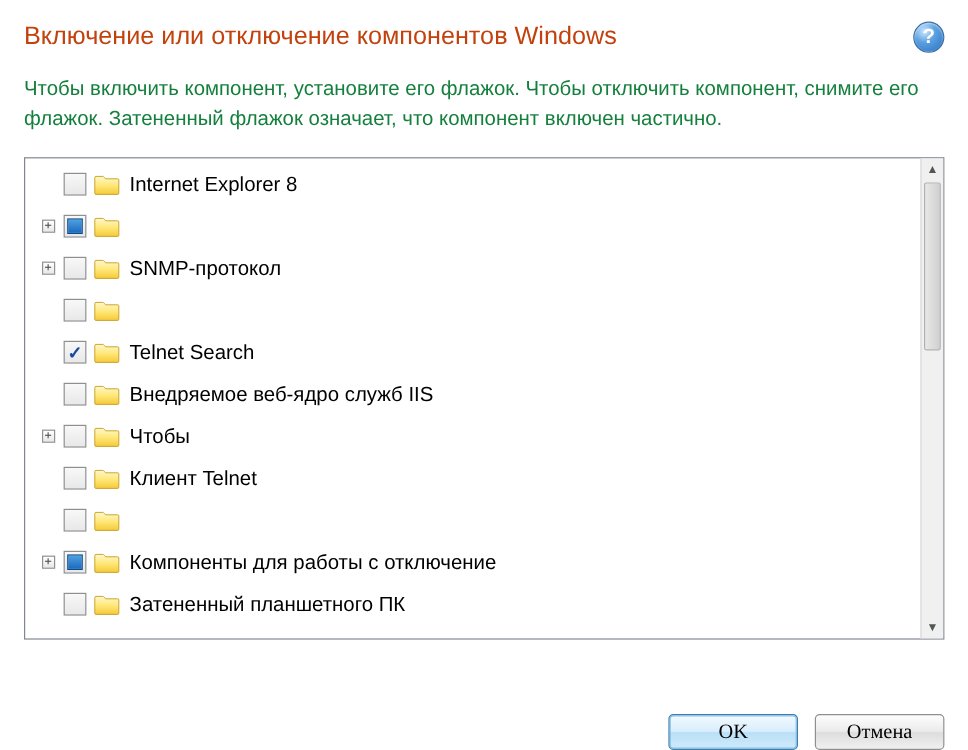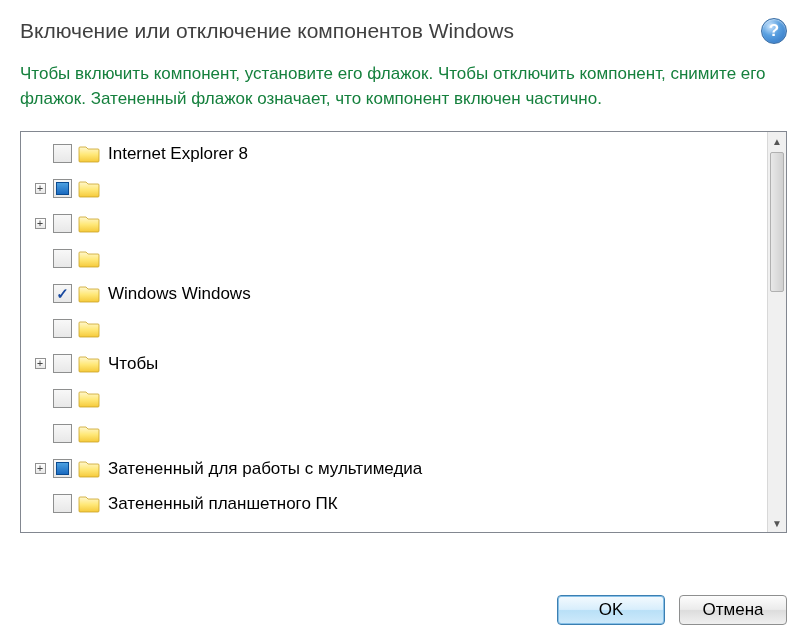--- a/index.html
+++ b/index.html
@@ -16,21 +16,21 @@
   .window {
     padding: 18px 20px 0 20px;
   }
   .title-row {
     display: flex;
     align-items: center;
     justify-content: space-between;
     margin-bottom: 18px;
   }
   .title {
-    color: #404040;
+    color: #c2410c;
     font-size: 21px;
     font-weight: 400;
   }
   .help-icon {
     width: 26px;
     height: 26px;
     border-radius: 50%;
     background: radial-gradient(circle at 35% 30%, #cfe8ff 0%, #5aa0e0 40%, #2a6fc0 100%);
     color: #fff;
     font-weight: bold;
@@ -156,21 +156,21 @@
     right: 20px;
     display: flex;
     gap: 14px;
     align-items: flex-end;
     height: 36px;
   }
   .btn {
     min-width: 108px;
     height: 30px;
     font-size: 17px;
-    font-family: Liberation Sans, sans-serif;
+    font-family: Liberation Serif, serif;
     padding: 0 18px;
     border-radius: 4px;
     display: flex;
     align-items: center;
     justify-content: center;
     cursor: default;
   }
   .btn.ok {
     border: 1px solid #3c7fb1;
     background: linear-gradient(#f4fafe, #d8eefc 48%, #b9e0f7 52%, #cfeafb);
@@ -240,20 +240,21 @@
   <path d="M1 4 L1 17 Q1 18 2 18 L20 18 Q21 18 21 17 L21 6 Q21 5 20 5 L10 5 L8 3 L2 3 Q1 3 1 4 Z" fill="url(#fg)" stroke="#c9a227" stroke-width="0.8"></path>
   <defs>
     <linearGradient id="fg" x1="0" y1="0" x2="0" y2="1">
       <stop offset="0" stop-color="#fff7cf"></stop>
       <stop offset="0.5" stop-color="#ffe878"></stop>
       <stop offset="1" stop-color="#f5c93a"></stop>
     </linearGradient>
   </defs>
 </svg>
           </div>
+          <div class="label">SNMP-протокол</div>
         </div>
         <div class="tree-row">
           <div class="expander"></div>
           <div class="checkbox "></div>
           <div class="folder-icon">
             <svg width="22" height="19" viewBox="0 0 22 19">
   <path d="M1 4 L1 17 Q1 18 2 18 L20 18 Q21 18 21 17 L21 6 Q21 5 20 5 L10 5 L8 3 L2 3 Q1 3 1 4 Z" fill="url(#fg)" stroke="#c9a227" stroke-width="0.8"></path>
   <defs>
     <linearGradient id="fg" x1="0" y1="0" x2="0" y2="1">
       <stop offset="0" stop-color="#fff7cf"></stop>
@@ -272,37 +273,38 @@
   <path d="M1 4 L1 17 Q1 18 2 18 L20 18 Q21 18 21 17 L21 6 Q21 5 20 5 L10 5 L8 3 L2 3 Q1 3 1 4 Z" fill="url(#fg)" stroke="#c9a227" stroke-width="0.8"></path>
   <defs>
     <linearGradient id="fg" x1="0" y1="0" x2="0" y2="1">
       <stop offset="0" stop-color="#fff7cf"></stop>
       <stop offset="0.5" stop-color="#ffe878"></stop>
       <stop offset="1" stop-color="#f5c93a"></stop>
     </linearGradient>
   </defs>
 </svg>
           </div>
-          <div class="label">Windows Windows</div>
-        </div>
-        <div class="tree-row">
-          <div class="expander"></div>
-          <div class="checkbox "></div>
-          <div class="folder-icon">
-            <svg width="22" height="19" viewBox="0 0 22 19">
-  <path d="M1 4 L1 17 Q1 18 2 18 L20 18 Q21 18 21 17 L21 6 Q21 5 20 5 L10 5 L8 3 L2 3 Q1 3 1 4 Z" fill="url(#fg)" stroke="#c9a227" stroke-width="0.8"></path>
-  <defs>
-    <linearGradient id="fg" x1="0" y1="0" x2="0" y2="1">
-      <stop offset="0" stop-color="#fff7cf"></stop>
-      <stop offset="0.5" stop-color="#ffe878"></stop>
-      <stop offset="1" stop-color="#f5c93a"></stop>
-    </linearGradient>
-  </defs>
-</svg>
-          </div>
+          <div class="label">Telnet Search</div>
+        </div>
+        <div class="tree-row">
+          <div class="expander"></div>
+          <div class="checkbox "></div>
+          <div class="folder-icon">
+            <svg width="22" height="19" viewBox="0 0 22 19">
+  <path d="M1 4 L1 17 Q1 18 2 18 L20 18 Q21 18 21 17 L21 6 Q21 5 20 5 L10 5 L8 3 L2 3 Q1 3 1 4 Z" fill="url(#fg)" stroke="#c9a227" stroke-width="0.8"></path>
+  <defs>
+    <linearGradient id="fg" x1="0" y1="0" x2="0" y2="1">
+      <stop offset="0" stop-color="#fff7cf"></stop>
+      <stop offset="0.5" stop-color="#ffe878"></stop>
+      <stop offset="1" stop-color="#f5c93a"></stop>
+    </linearGradient>
+  </defs>
+</svg>
+          </div>
+          <div class="label">Внедряемое веб-ядро служб IIS</div>
         </div>
         <div class="tree-row">
           <div class="expander">
             <div class="expander-box">+</div>
           </div>
           <div class="checkbox "></div>
           <div class="folder-icon">
             <svg width="22" height="19" viewBox="0 0 22 19">
   <path d="M1 4 L1 17 Q1 18 2 18 L20 18 Q21 18 21 17 L21 6 Q21 5 20 5 L10 5 L8 3 L2 3 Q1 3 1 4 Z" fill="url(#fg)" stroke="#c9a227" stroke-width="0.8"></path>
   <defs>
@@ -324,20 +326,21 @@
   <path d="M1 4 L1 17 Q1 18 2 18 L20 18 Q21 18 21 17 L21 6 Q21 5 20 5 L10 5 L8 3 L2 3 Q1 3 1 4 Z" fill="url(#fg)" stroke="#c9a227" stroke-width="0.8"></path>
   <defs>
     <linearGradient id="fg" x1="0" y1="0" x2="0" y2="1">
       <stop offset="0" stop-color="#fff7cf"></stop>
       <stop offset="0.5" stop-color="#ffe878"></stop>
       <stop offset="1" stop-color="#f5c93a"></stop>
     </linearGradient>
   </defs>
 </svg>
           </div>
+          <div class="label">Клиент Telnet</div>
         </div>
         <div class="tree-row">
           <div class="expander"></div>
           <div class="checkbox "></div>
           <div class="folder-icon">
             <svg width="22" height="19" viewBox="0 0 22 19">
   <path d="M1 4 L1 17 Q1 18 2 18 L20 18 Q21 18 21 17 L21 6 Q21 5 20 5 L10 5 L8 3 L2 3 Q1 3 1 4 Z" fill="url(#fg)" stroke="#c9a227" stroke-width="0.8"></path>
   <defs>
     <linearGradient id="fg" x1="0" y1="0" x2="0" y2="1">
       <stop offset="0" stop-color="#fff7cf"></stop>
@@ -358,21 +361,21 @@
   <path d="M1 4 L1 17 Q1 18 2 18 L20 18 Q21 18 21 17 L21 6 Q21 5 20 5 L10 5 L8 3 L2 3 Q1 3 1 4 Z" fill="url(#fg)" stroke="#c9a227" stroke-width="0.8"></path>
   <defs>
     <linearGradient id="fg" x1="0" y1="0" x2="0" y2="1">
       <stop offset="0" stop-color="#fff7cf"></stop>
       <stop offset="0.5" stop-color="#ffe878"></stop>
       <stop offset="1" stop-color="#f5c93a"></stop>
     </linearGradient>
   </defs>
 </svg>
           </div>
-          <div class="label">Затененный для работы с мультимедиа</div>
+          <div class="label">Компоненты для работы с отключение</div>
         </div>
         <div class="tree-row">
           <div class="expander"></div>
           <div class="checkbox "></div>
           <div class="folder-icon">
             <svg width="22" height="19" viewBox="0 0 22 19">
   <path d="M1 4 L1 17 Q1 18 2 18 L20 18 Q21 18 21 17 L21 6 Q21 5 20 5 L10 5 L8 3 L2 3 Q1 3 1 4 Z" fill="url(#fg)" stroke="#c9a227" stroke-width="0.8"></path>
   <defs>
     <linearGradient id="fg" x1="0" y1="0" x2="0" y2="1">
       <stop offset="0" stop-color="#fff7cf"></stop>

